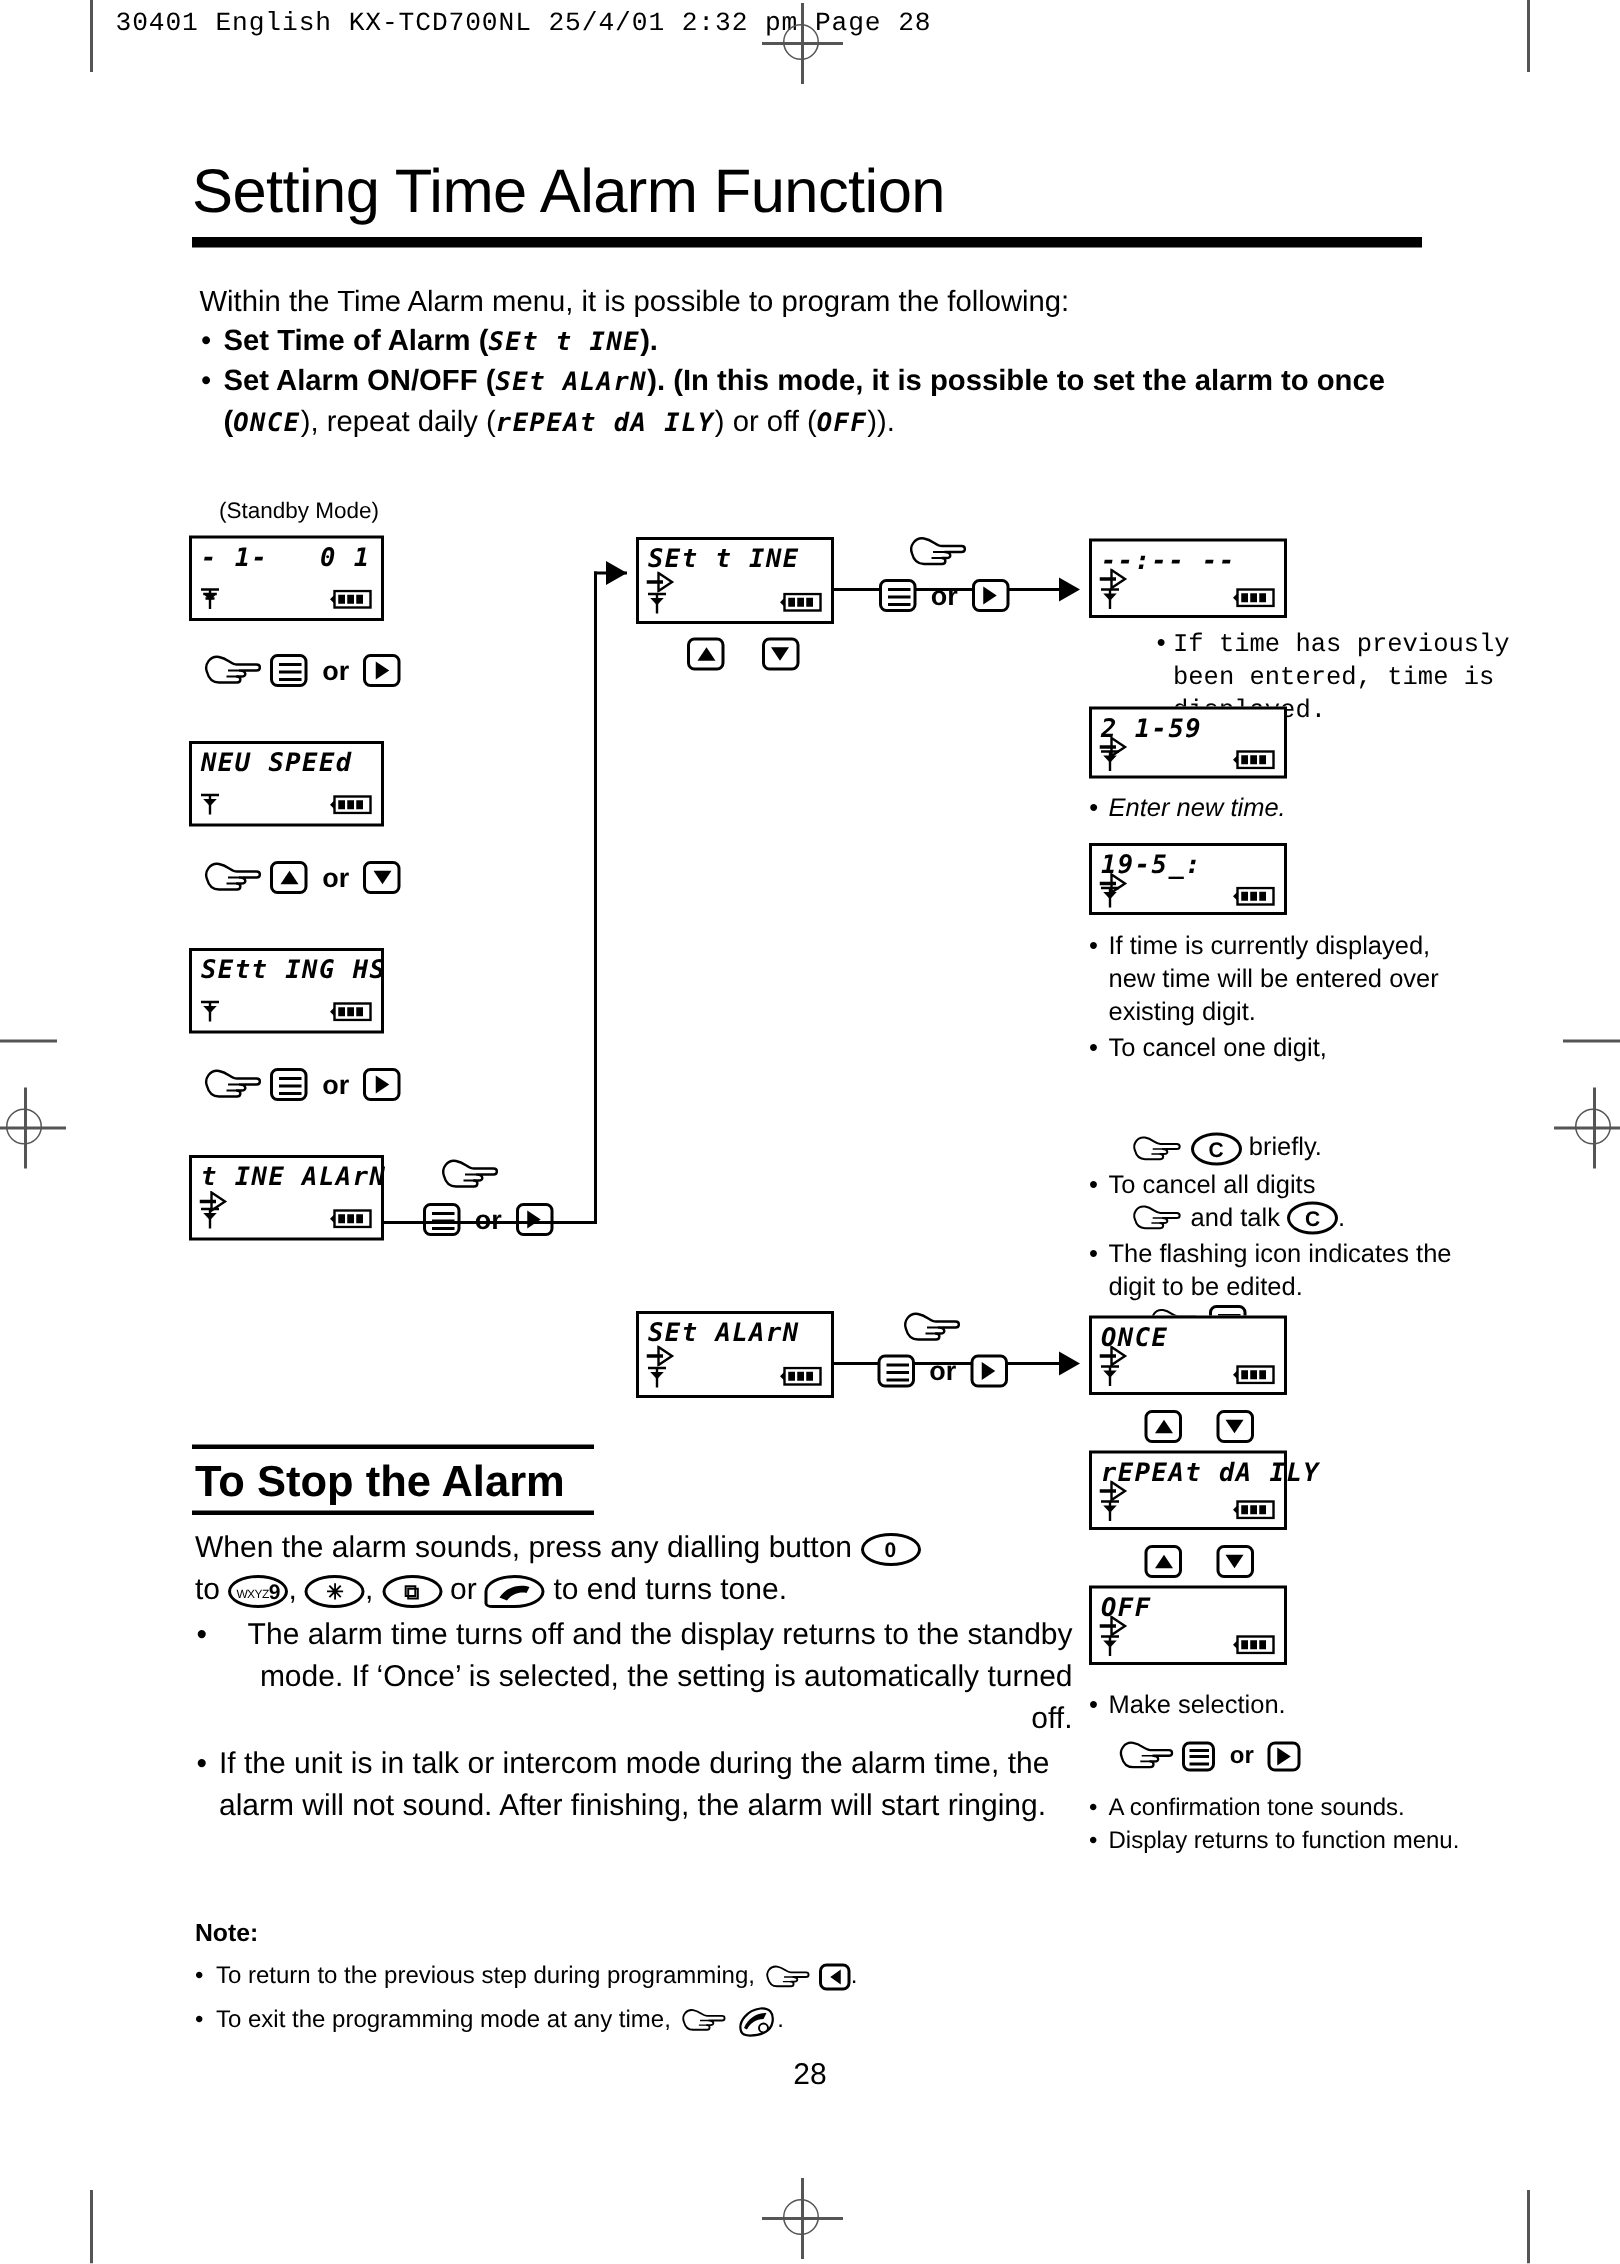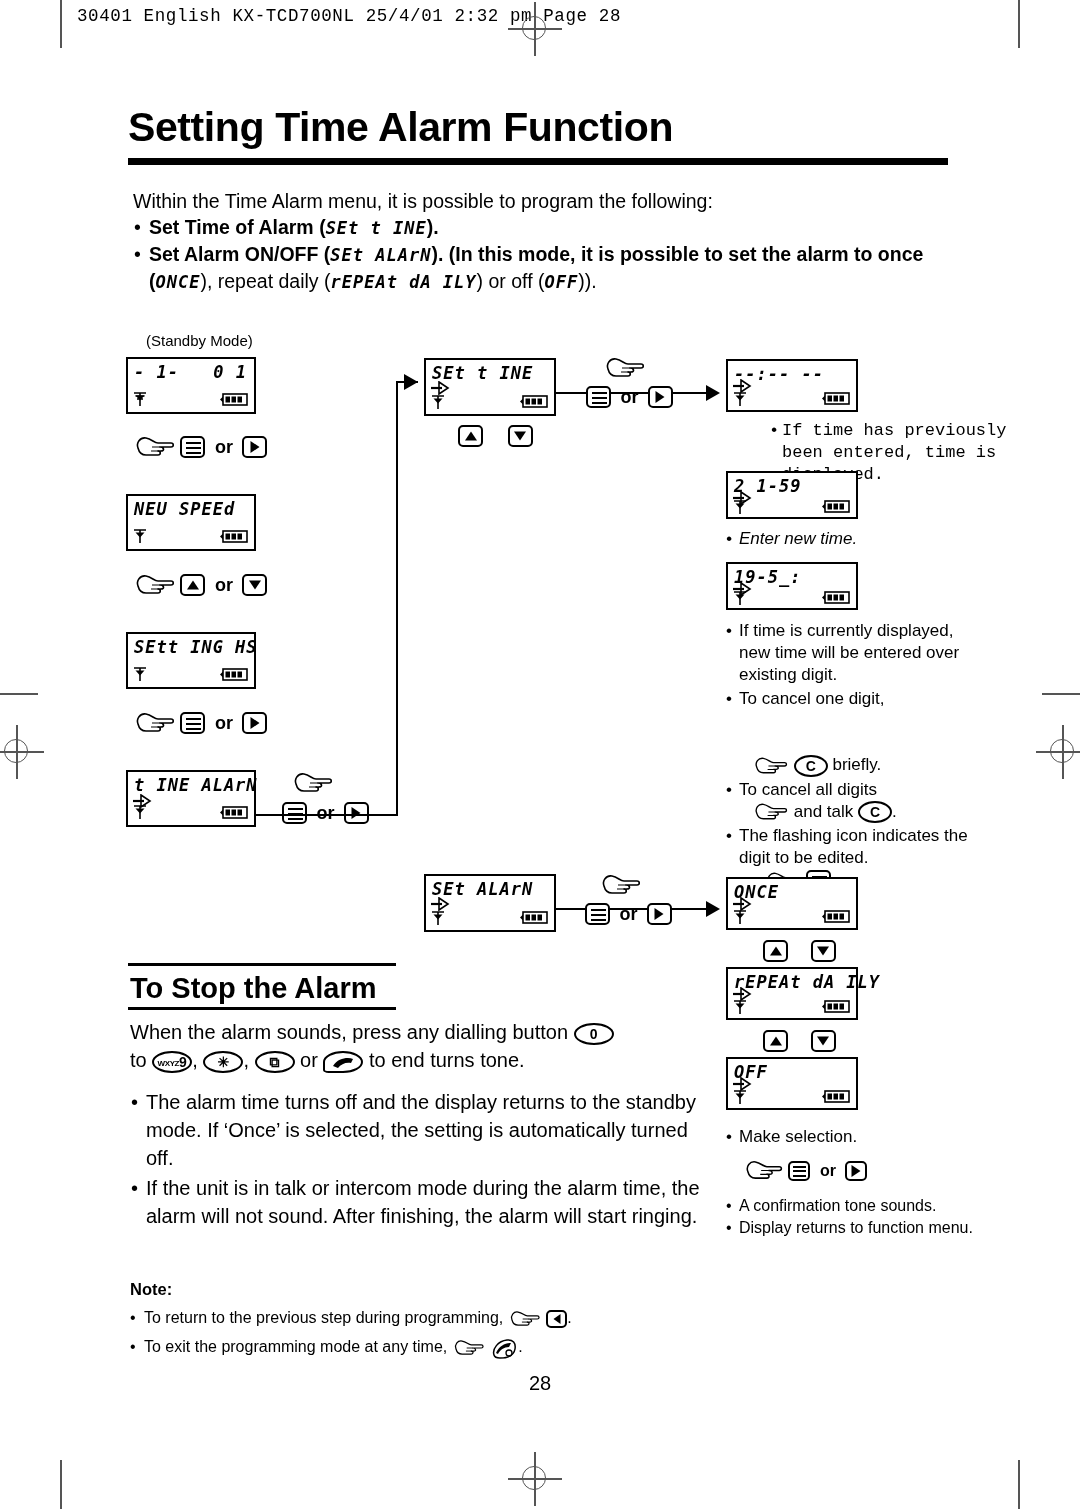--- a/index.html
+++ b/index.html
@@ -25,21 +25,21 @@
   #hdrtext{
     position:absolute;left:77px;top:6px;
     font-family:"Liberation Mono","DejaVu Sans Mono",monospace;
     font-size:17.5px;letter-spacing:0.6px;white-space:nowrap;
   }
   #hdrrule{position:absolute;left:60px;top:0;width:1.5px;height:48px;background:#555;}
 
   
   #title{
     position:absolute;left:128px;top:104px;
-    font-size:41px;font-weight:bold;letter-spacing:-0.4px;
+    font-size:41px;font-weight:normal;letter-spacing:-0.4px;
   }
   #titlerule{position:absolute;left:128px;top:158px;width:820px;height:7px;background:#000;}
 
   .para{position:absolute;font-size:19.5px;line-height:26px;}
 
   #intro{left:133px;top:188px;width:810px;}
   .bul{position:relative;padding-left:16px;}
   .bul:before{content:"\2022";position:absolute;left:1px;top:0;}
 
   
@@ -97,21 +97,21 @@
   .tri-d{border-top:9px solid #000;border-left:6px solid transparent;border-right:6px solid transparent;}
 
   .ovalkey{
     display:inline-block;vertical-align:middle;
     border:2px solid #000;border-radius:50%;
     min-width:40px;height:22px;box-sizing:border-box;background:#fff;
     text-align:center;font-size:14px;font-weight:bold;line-height:19px;
     padding:0 3px;
   }
   .ovalkey.small{min-width:34px;}
-  .ovalkey .sup{font-size:8px;font-weight:bold;vertical-align:1px;letter-spacing:-0.4px;}
+  .ovalkey .sup{font-size:8px;font-weight:normal;vertical-align:1px;letter-spacing:-0.4px;}
 
   .orword{display:inline-block;vertical-align:middle;font-weight:bold;font-size:18px;padding:0 5px;}
 
   .steprow{position:absolute;white-space:nowrap;}
 
   
   .fline{position:absolute;background:#000;}
   .arrowR{position:absolute;width:0;height:0;
     border-left:14px solid #000;border-top:8px solid transparent;border-bottom:8px solid transparent;}
   .rcap{position:absolute;font-size:17px;line-height:22px;width:250px;}
@@ -561,21 +561,21 @@
       <span class="ovalkey">✳</span><span>,</span>
       <span class="ovalkey">⧉</span>
       <span>or</span>
       <span class="ovalkey" style="border-radius:50% 50% 50% 14%;position:relative;">
         <svg width="26" height="14" viewBox="0 0 26 14" style="vertical-align:middle;">
           <path d="M3 10 C8 2 18 1 23 3 L21 7 C16 6 11 8 8 12 Z" fill="#000"></path>
         </svg>
       </span>
       <span>to end turns tone.</span>
     </div>
-    <div class="bul" style="margin-top:14px;">The alarm time turns off and the display returns to the standby mode. If ‘Once’ is selected, the setting is automatically turned off.</div>
+    <div class="bul" style="margin-top:2px;text-align:right;">The alarm time turns off and the display returns to the standby mode. If ‘Once’ is selected, the setting is automatically turned off.</div>
     <div class="bul" style="margin-top:2px;">If the unit is in talk or intercom mode during the alarm time, the alarm will not sound. After finishing, the alarm will start ringing.</div>
   </div>
 
   <div id="notewrap">
     <div id="notehead">Note:</div>
     <div class="noteline">
       <span>To return to the previous step during programming,</span>
       <svg class="ico" width="34" height="20" viewBox="0 0 42 26">
         <path d="M4 14 C2 9 6 3 12 4 C18 5 20 9 24 9 L37 9 C40 9 40 13 37 13 L26 13
                  C30 13 31 17 27 17 L24 17 C27 17 27 21 24 21 L12 21 C7 21 5 18 4 14 Z" fill="#fff" stroke="#000" stroke-width="1.6" stroke-linejoin="round"></path>

